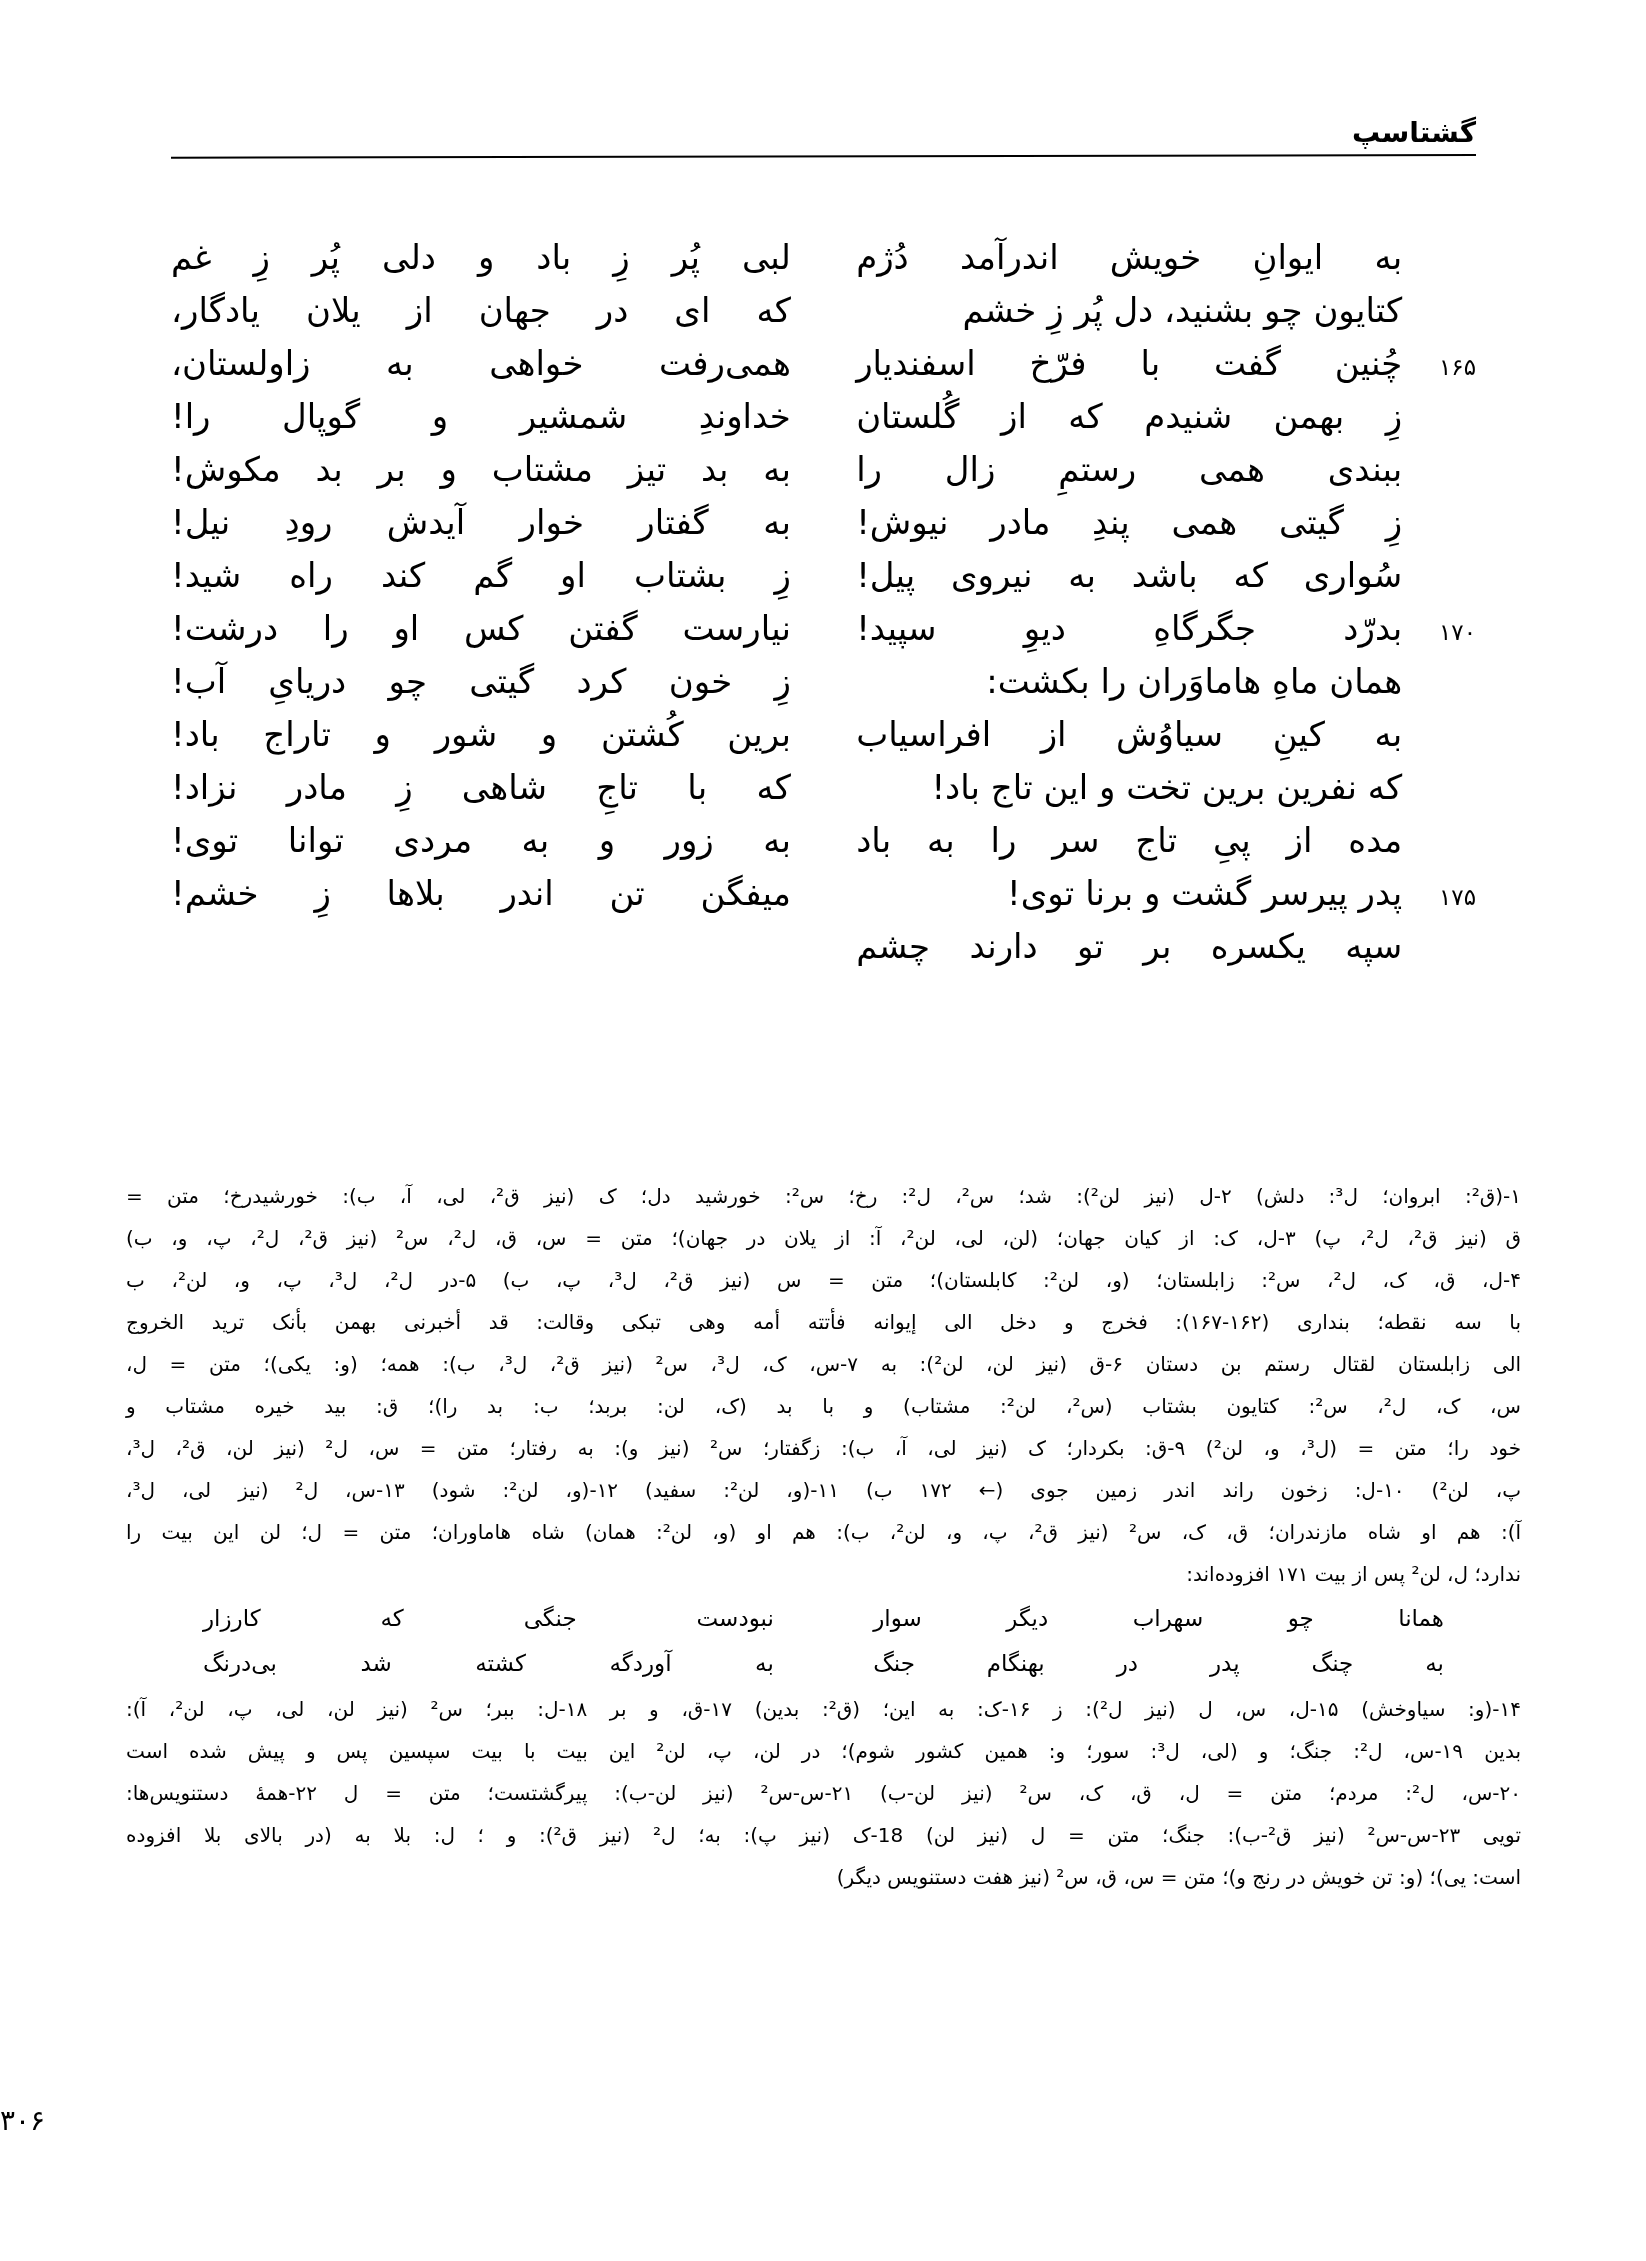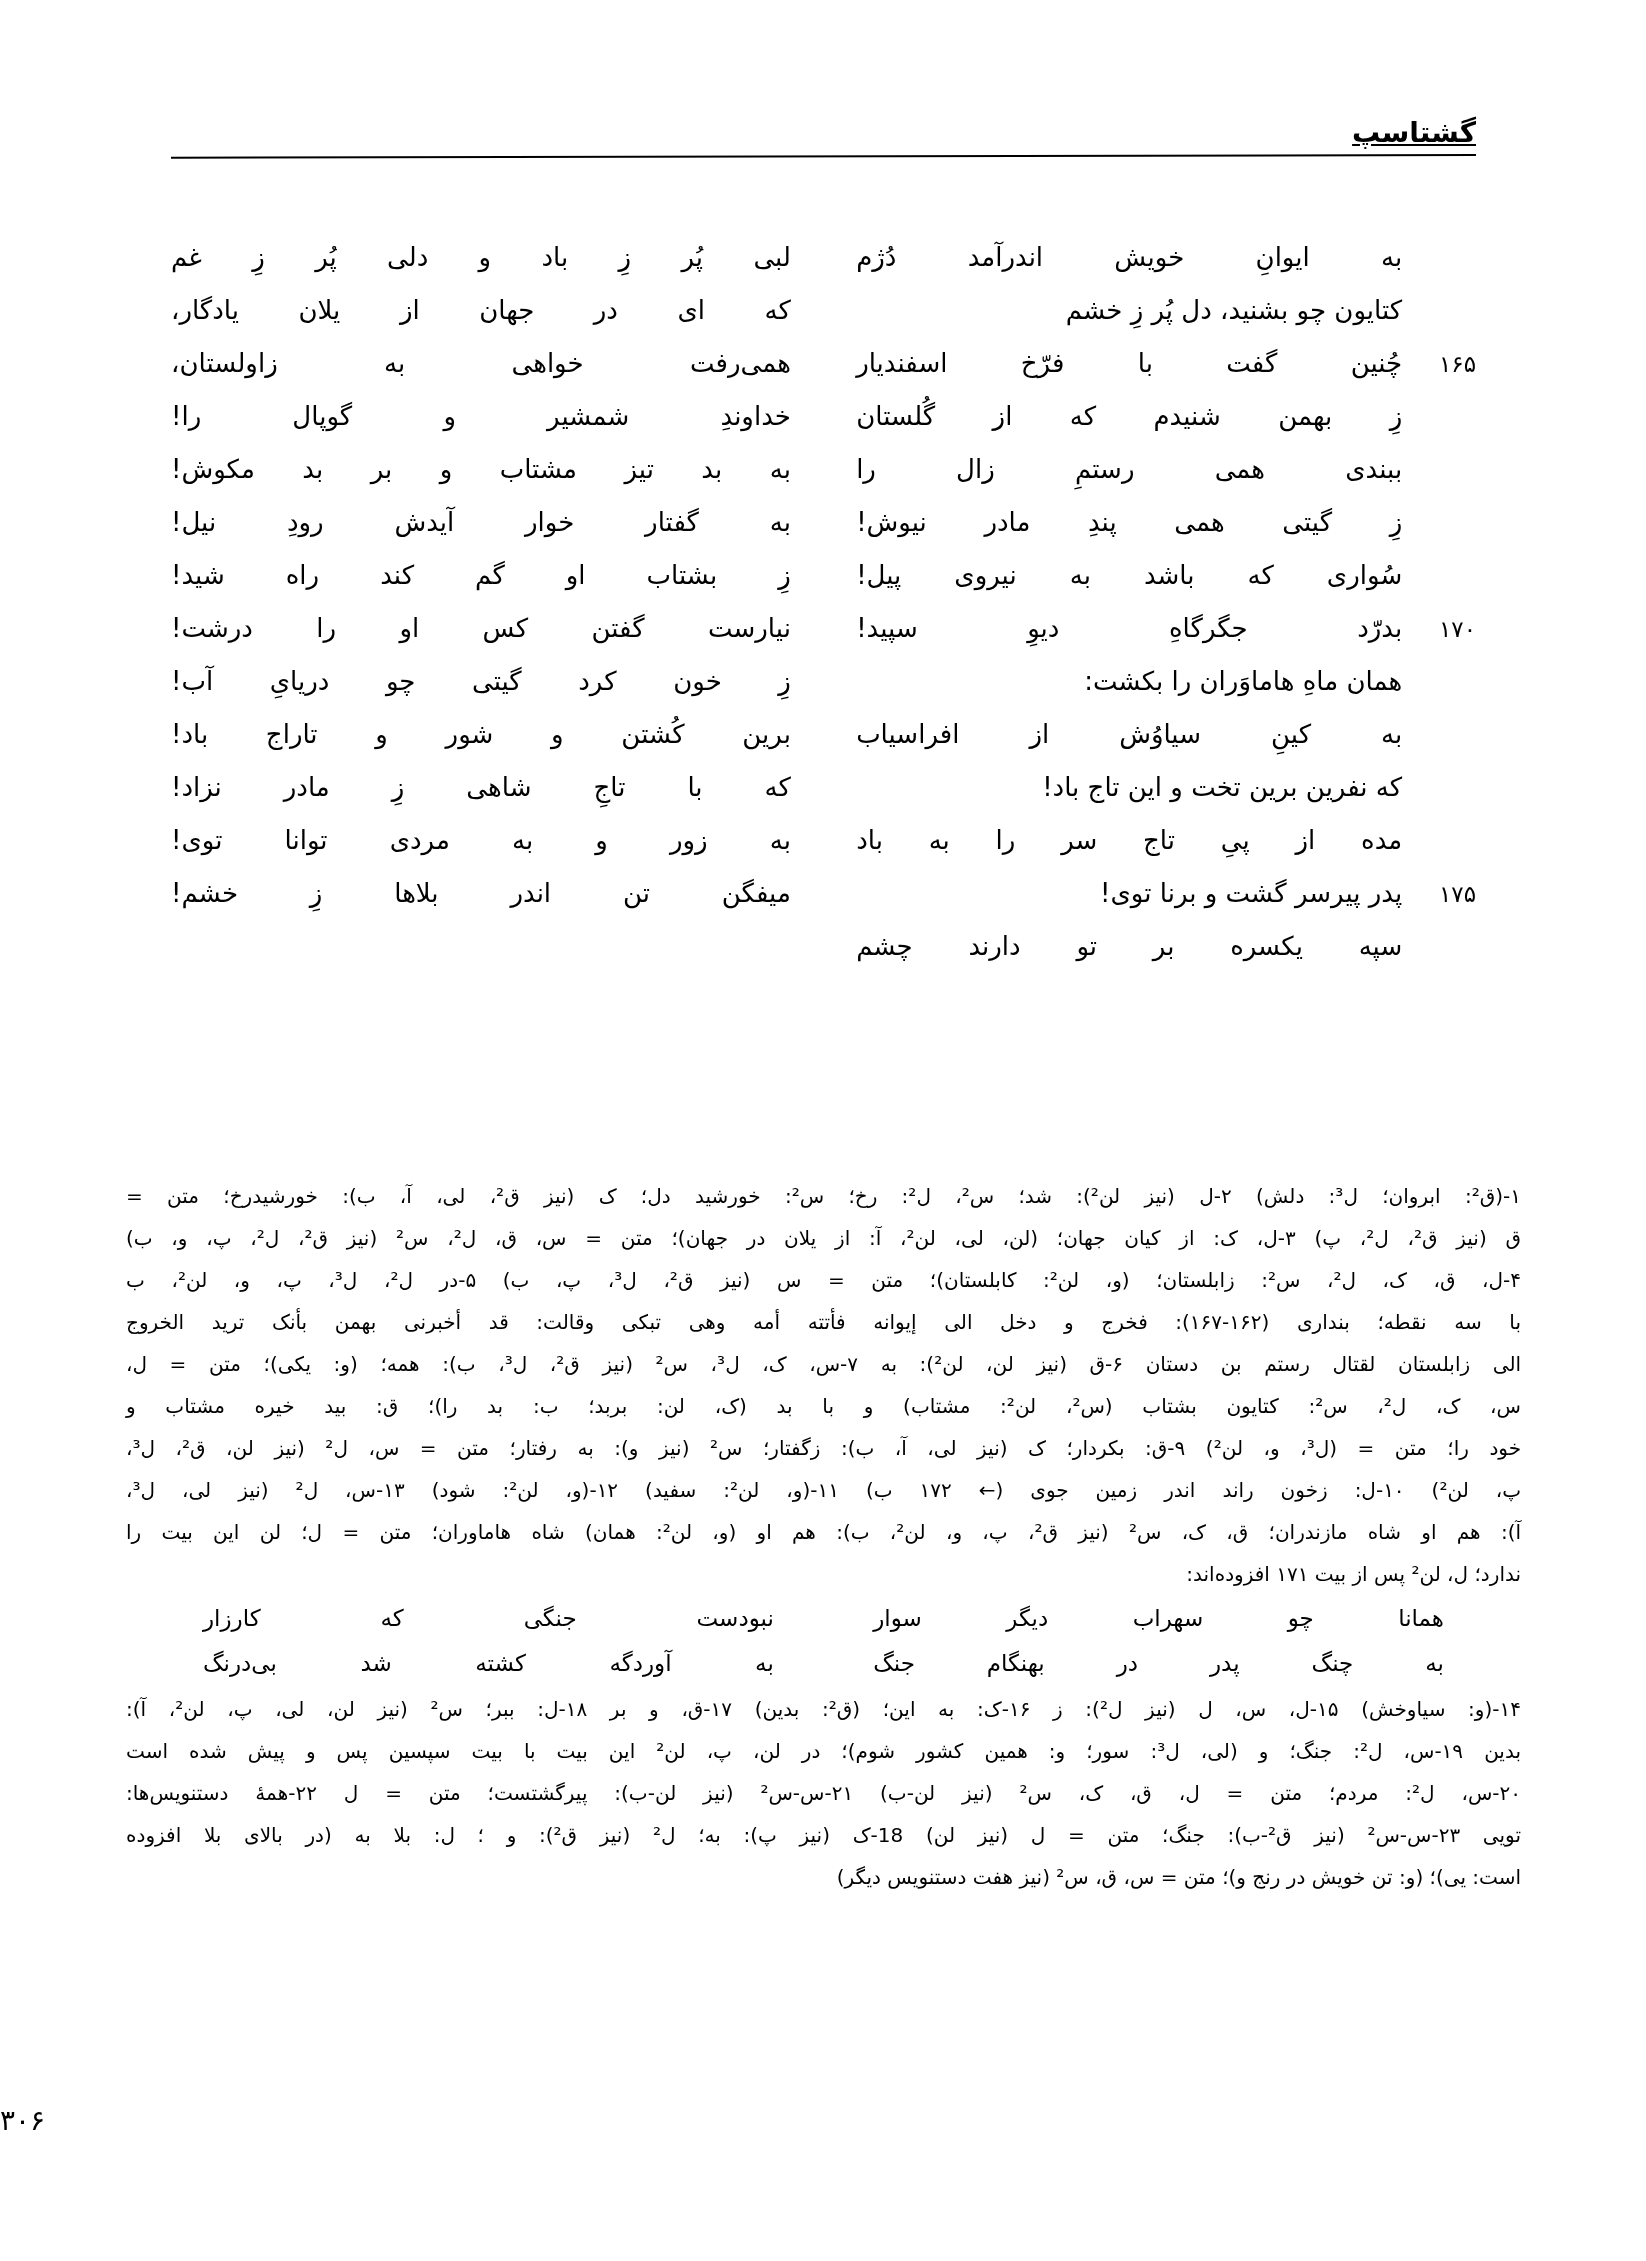--- a/index.html
+++ b/index.html
@@ -20,21 +20,20 @@
     position: absolute;
     inset: 0;
   }
 
   
   .runhead-wrap {
     position: absolute;
     top: 119px;
     right: 171px;
     left: 171px;
-    text-decoration: underline;
   }
   .runhead {
     text-align: right;
     font-size: 28px;
     font-weight: bold;
     letter-spacing: 0.3px;
     line-height: 1;
     padding-left: 4.2px;
     padding-bottom: 7px;
   }
@@ -73,21 +72,21 @@
   }
   .vnum {
     flex: 0 0 64px;
     font-size: 23px;
     text-align: right;
     padding-left: 9.8px;
     white-space: nowrap;
   }
   .vtext {
     flex: 1 1 auto;
-    font-size: 26px;
+    font-size: 34px;
     text-align: justify;
     text-align-last: justify;
     white-space: nowrap;
     line-height: 53px;
   }
   .vtext.nojust {
     text-align-last: right;
   }
 
   

